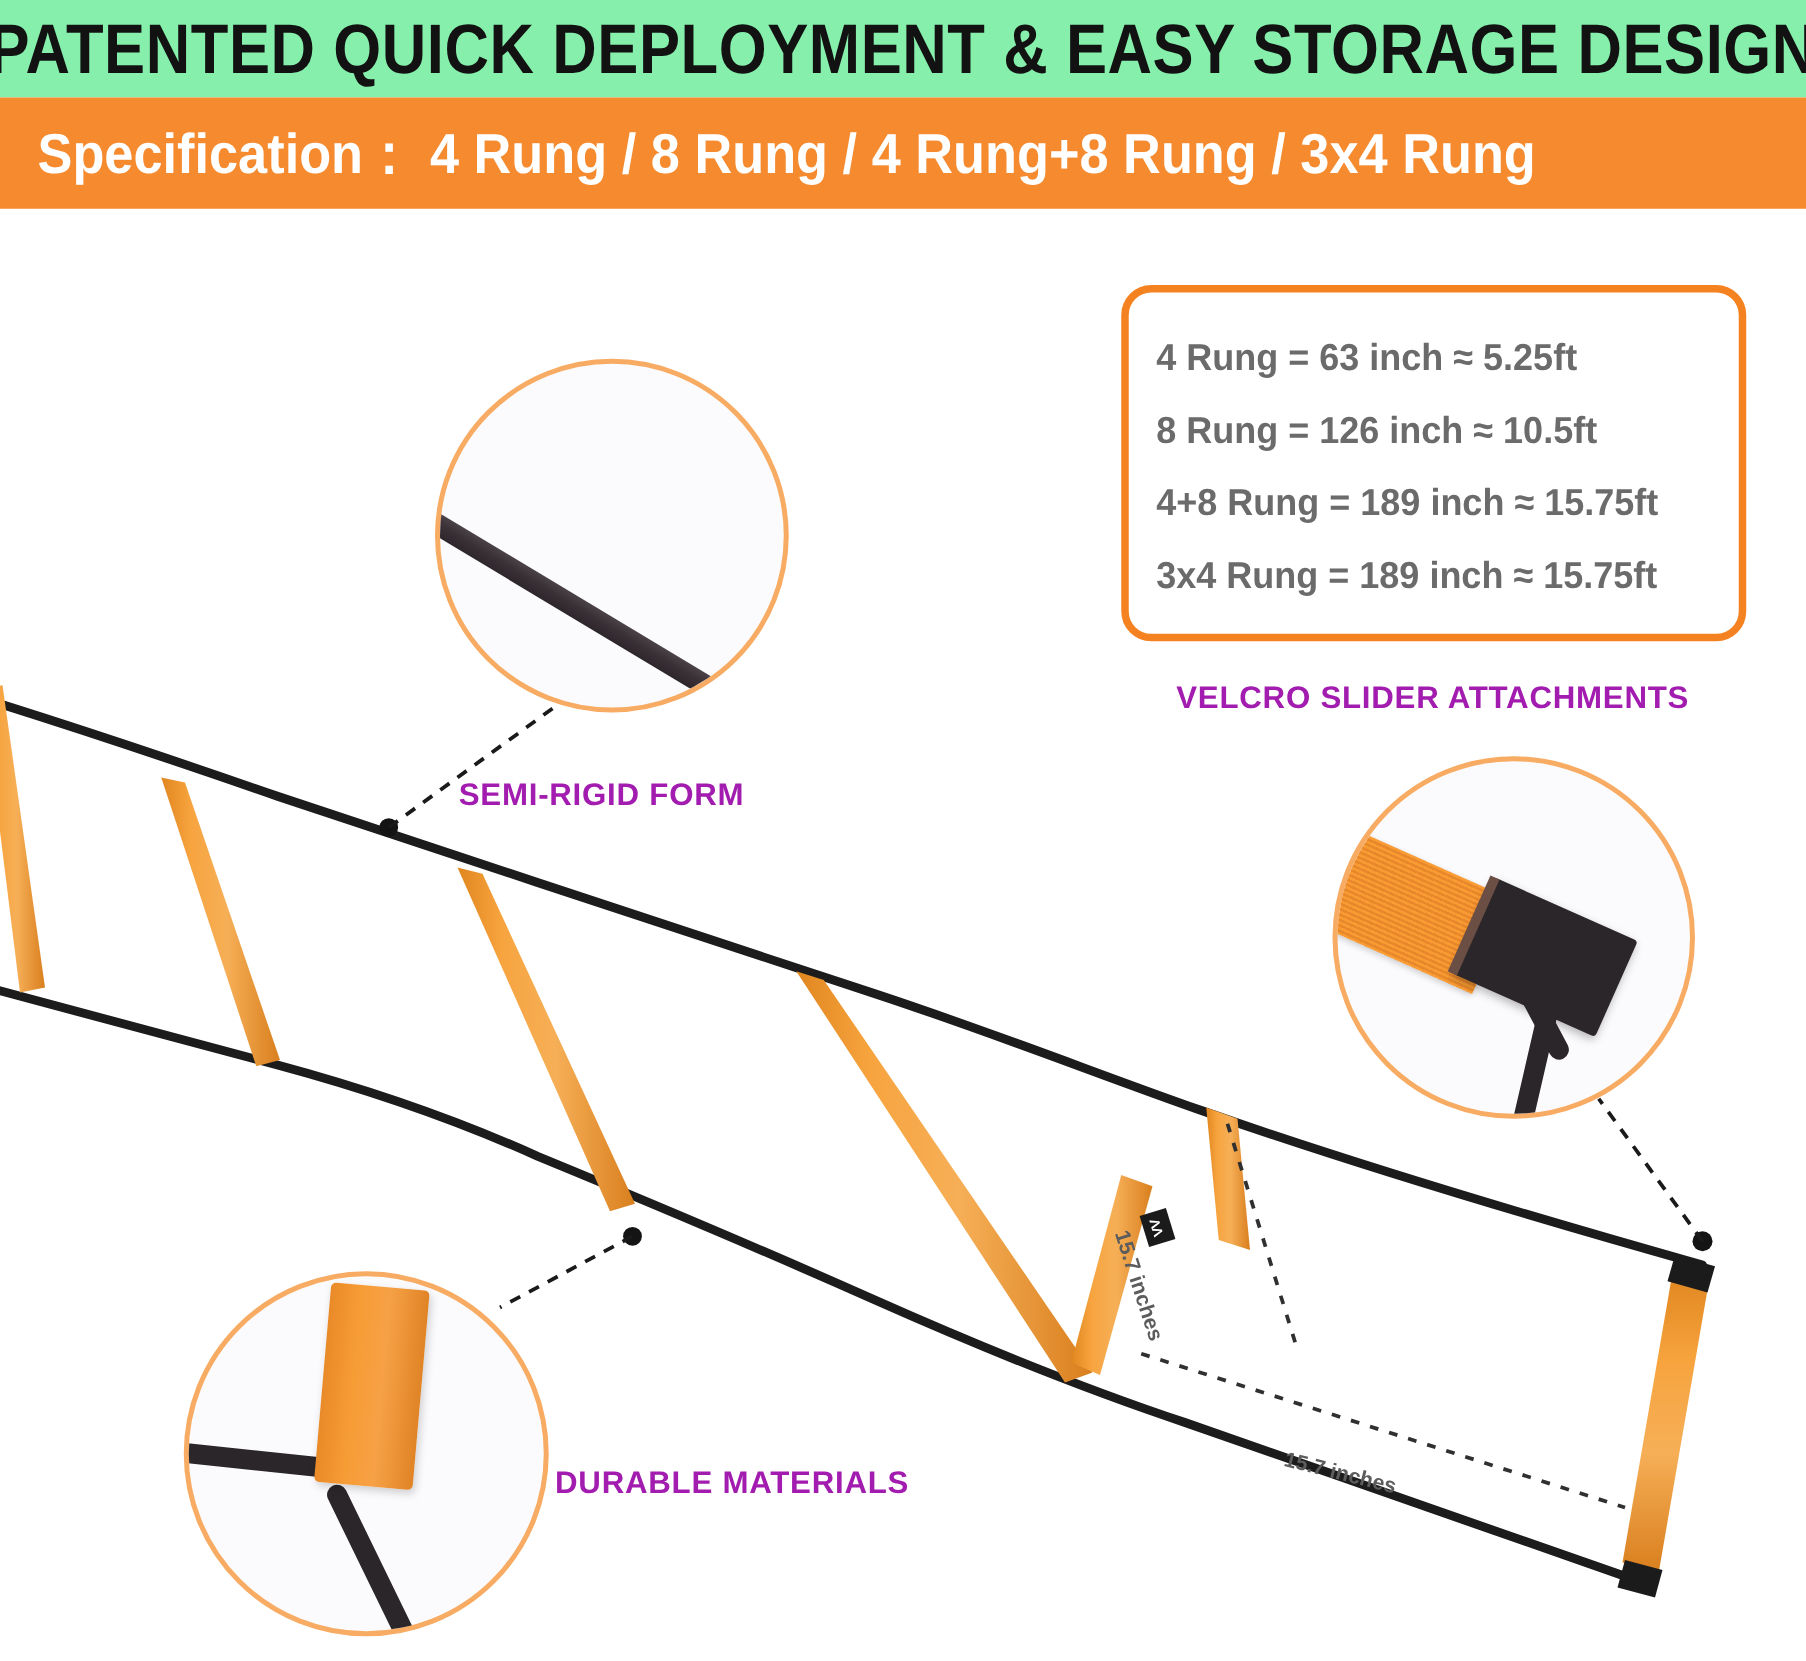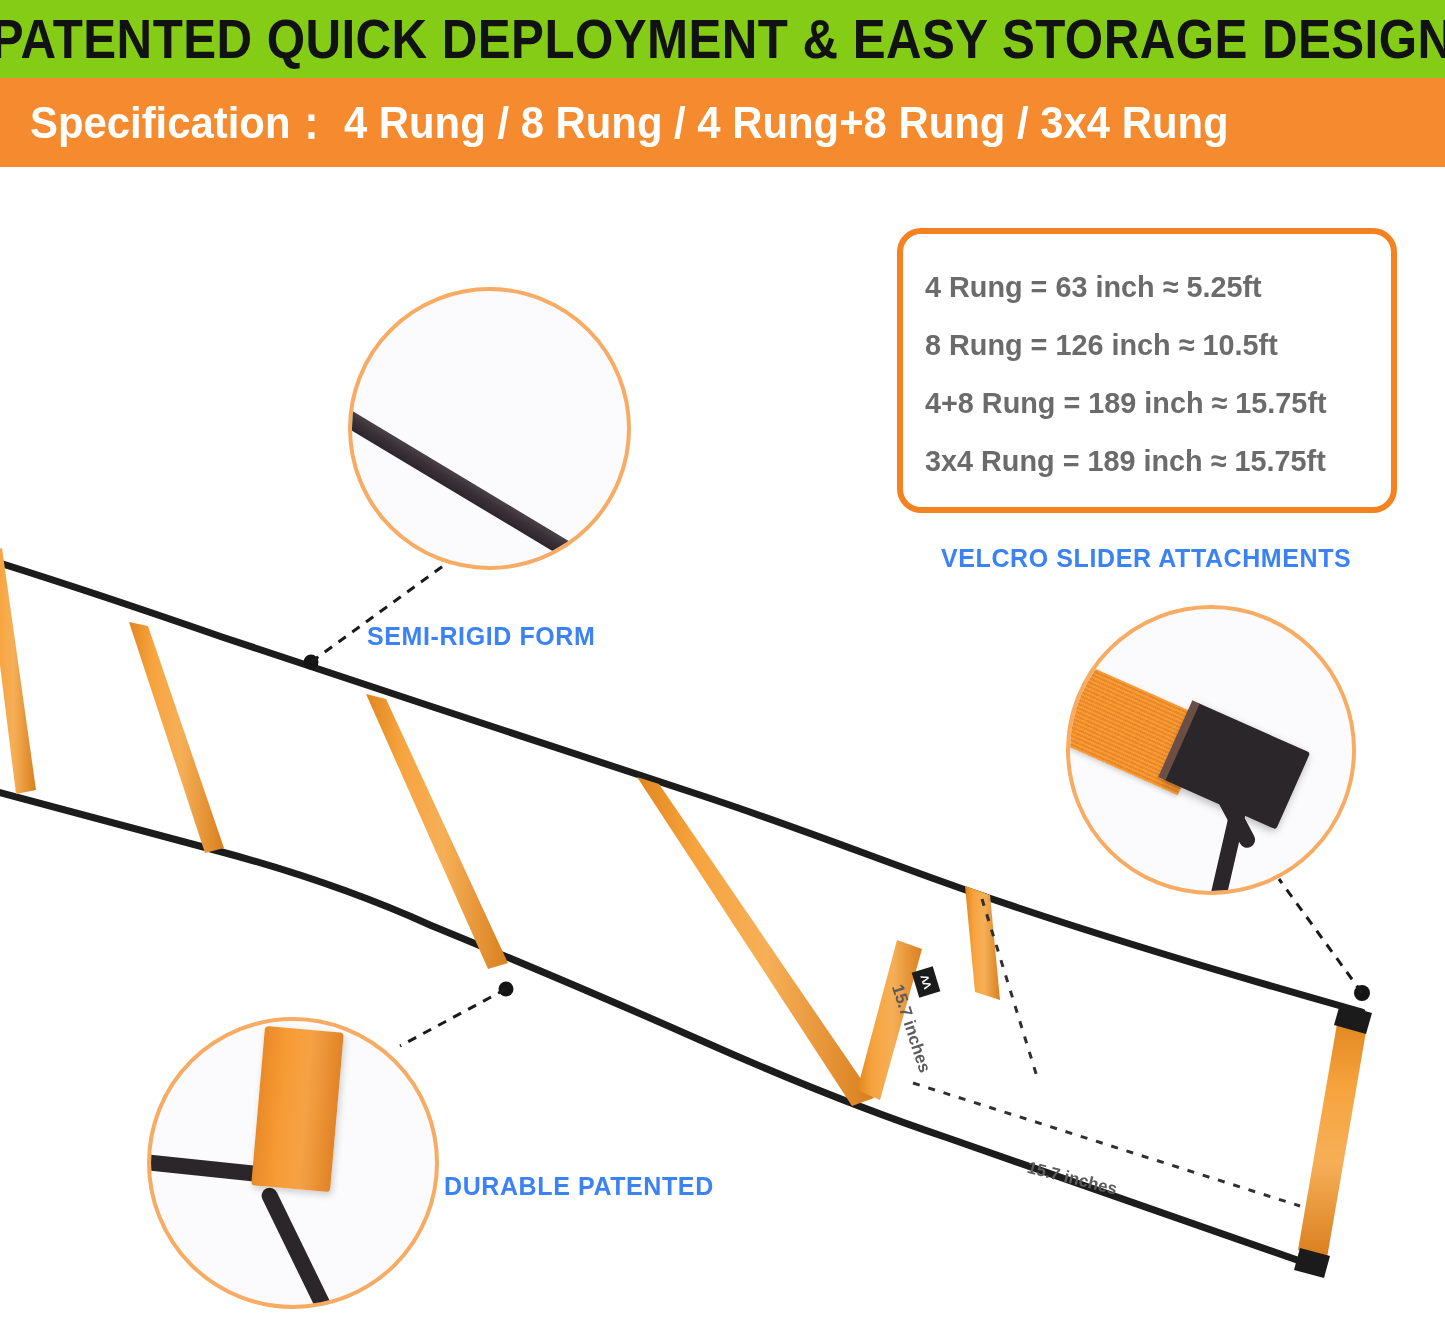--- a/index.html
+++ b/index.html
@@ -18,21 +18,21 @@
 
   
   #headline {
     position: absolute;
     left: 0; top: 0;
     width: 1445px;
     height: 78px;
     display: flex;
     align-items: center;
     justify-content: center;
-    background: #84cc16;
+    background: #86efac;
   }
   #headline-text {
     font-family: "Liberation Sans Narrow", "Liberation Sans", sans-serif;
     font-weight: 700;
     font-size: 56px;
     line-height: 58px;
     letter-spacing: 0.5px;
     color: #121212;
     transform: scaleX(0.88);
     transform-origin: center center;
@@ -85,21 +85,21 @@
     transform-origin: left center;
   }
 
   
   .callout-label {
     position: absolute;
     font-family: "Liberation Sans Narrow", "Liberation Sans", sans-serif;
     font-weight: 700;
     font-size: 25px;
     letter-spacing: 0.6px;
-    color: #3b82f6;
+    color: #a21caf;
     white-space: nowrap;
   }
   #label-semi-rigid { left: 367px; top: 622px; }
   #label-velcro     { left: 941px; top: 544px; }
   #label-durable    { left: 444px; top: 1172px; }
 
   
   .magnifier {
     position: absolute;
     border-radius: 50%;
@@ -342,21 +342,21 @@
   </div>
   <div id="label-velcro" class="callout-label">VELCRO SLIDER ATTACHMENTS</div>
 
   <div id="mag-durable" class="magnifier">
     <div class="mag-inner">
       <div class="dur-cord-l"></div>
       <div class="dur-cord-r"></div>
       <div class="dur-rung"></div>
     </div>
   </div>
-  <div id="label-durable" class="callout-label">DURABLE PATENTED</div>
+  <div id="label-durable" class="callout-label">DURABLE MATERIALS</div>
 
   <div id="spec-box">
     <div class="spec-line">4 Rung = 63 inch ≈ 5.25ft</div>
     <div class="spec-line">8 Rung = 126 inch ≈ 10.5ft</div>
     <div class="spec-line">4+8 Rung = 189 inch ≈ 15.75ft</div>
     <div class="spec-line">3x4 Rung = 189 inch ≈ 15.75ft</div>
   </div>
 
 </div>
 

